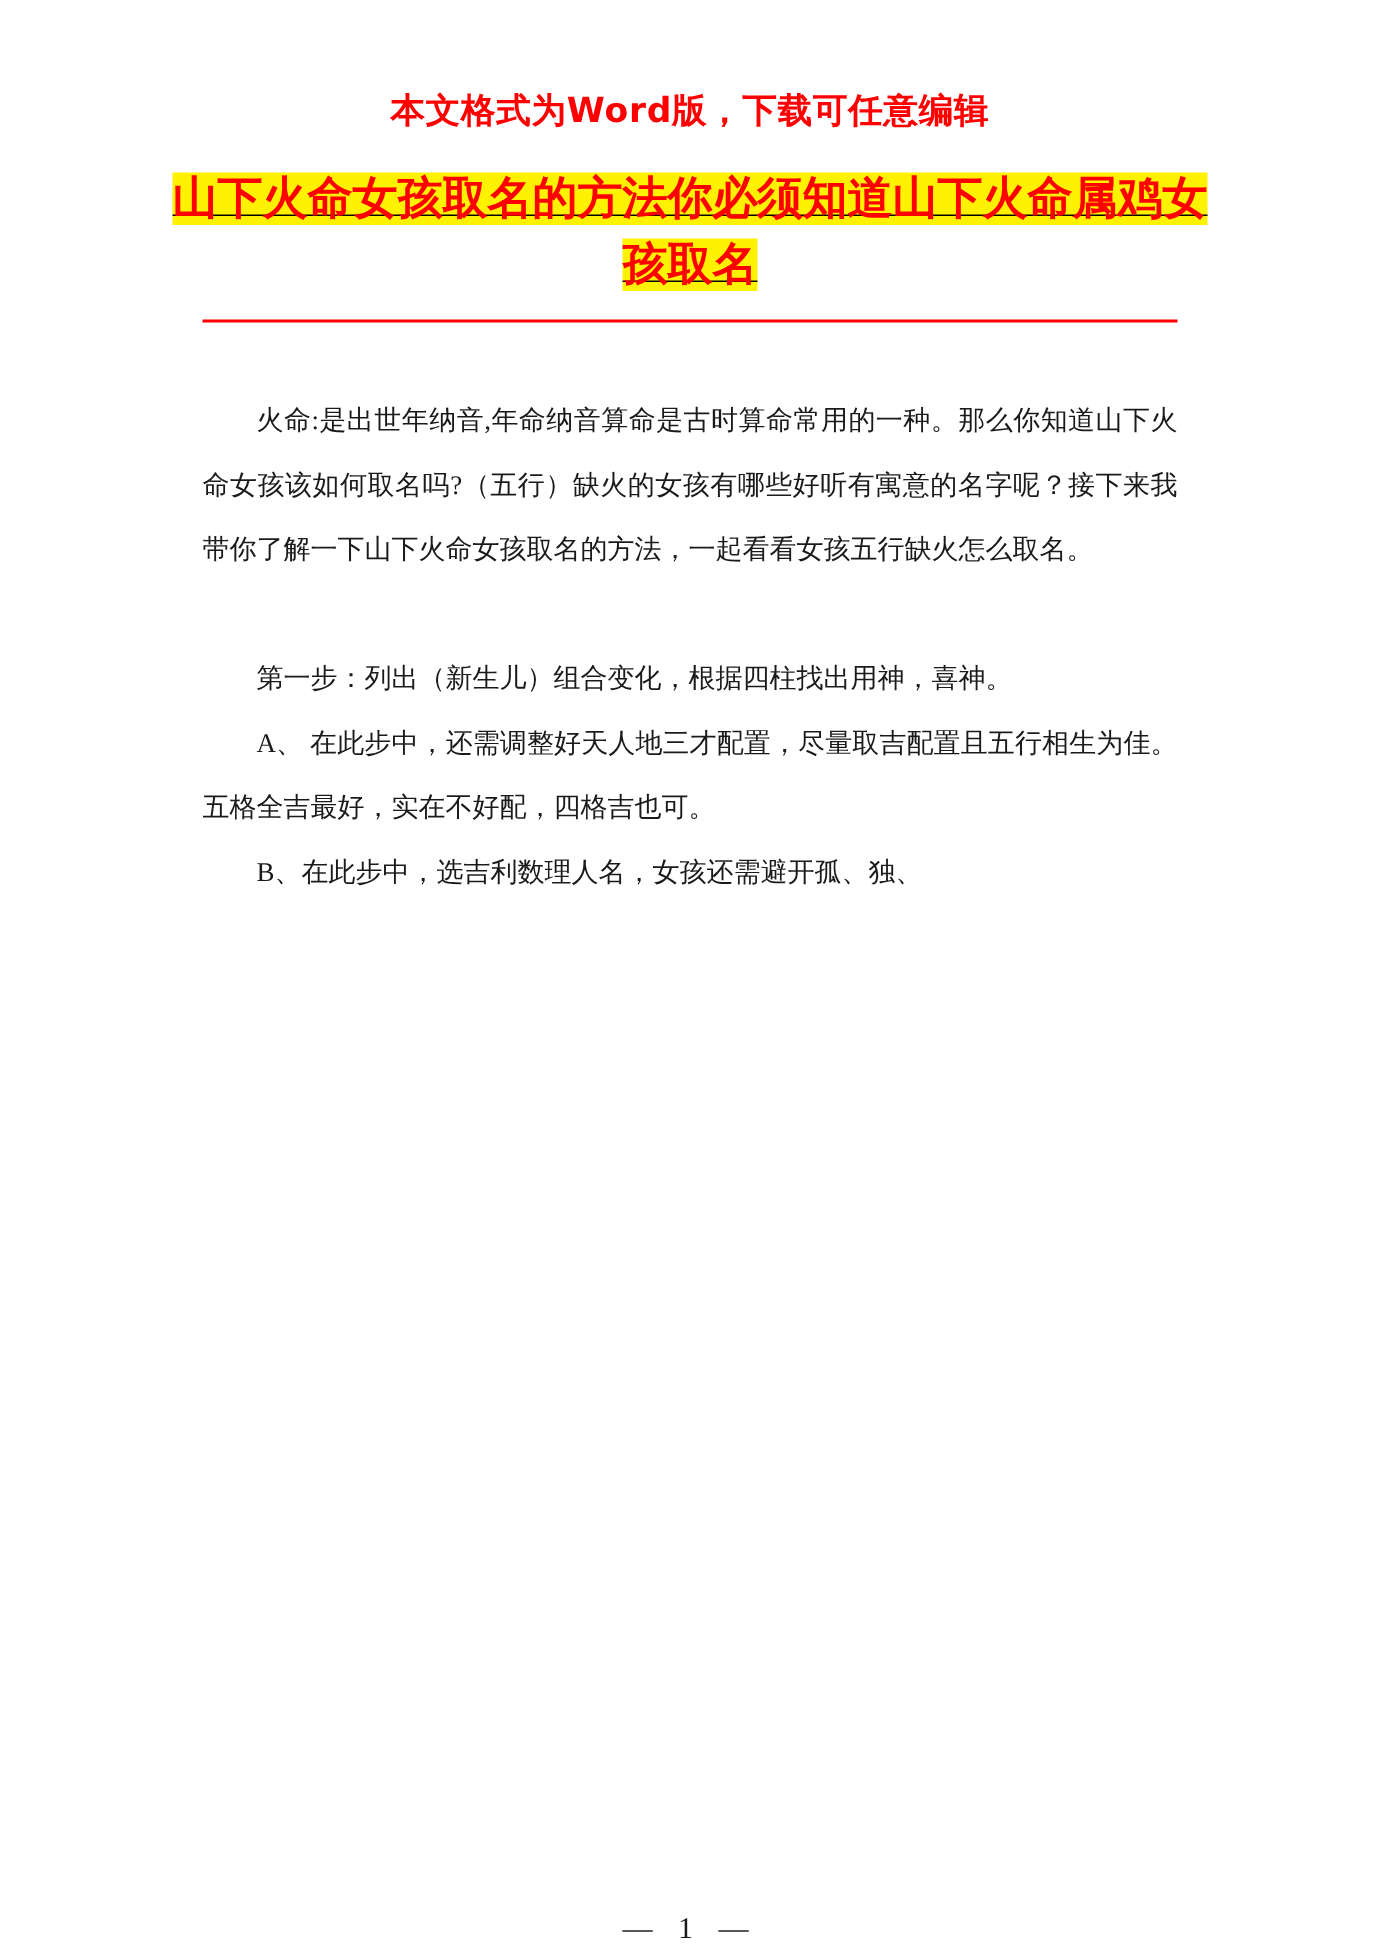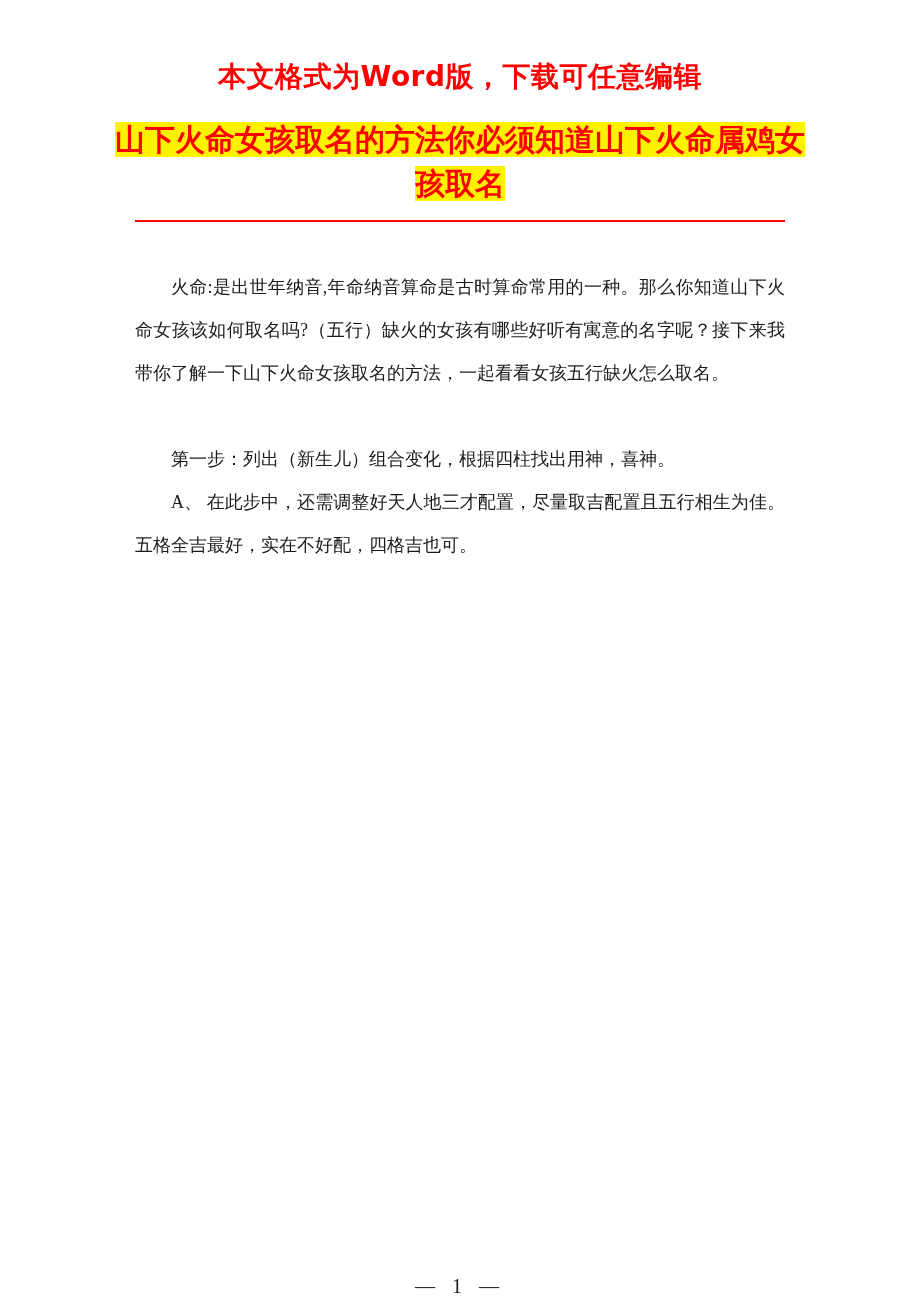--- a/index.html
+++ b/index.html
@@ -20,28 +20,29 @@
     height: 1302px;
     box-sizing: border-box;
     padding: 0;
     position: relative;
   }
   .banner {
     text-align: center;
     color: #ff0000;
     font-family: "DejaVu Sans", "Liberation Sans", sans-serif;
     font-weight: bold;
-    font-size: 28px;
+    font-size: 23px;
     letter-spacing: 0.5px;
     margin-top: 58px;
   }
   .title-wrap {
     margin-top: 22px;
     padding: 0 115px;
     text-align: center;
+    text-decoration: underline;
   }
   .title-line {
     display: inline;
     background: #fff200;
     color: #ff0000;
     font-family: "DejaVu Sans", "Liberation Sans", sans-serif;
     font-weight: bold;
     font-size: 30px;
     line-height: 44px;
     box-decoration-break: clone;
@@ -90,17 +91,18 @@
   <div class="title-wrap">
     <span class="title-line">山下火命女孩取名的方法你必须知道山下火命属鸡女孩取名</span>
   </div>
   <hr class="title-rule">
 
   <div class="body-text">
     <p class="para first">火命:是出世年纳音,年命纳音算命是古时算命常用的一种。那么你知道山下火命女孩该如何取名吗?（五行）缺火的女孩有哪些好听有寓意的名字呢？接下来我带你了解一下山下火命女孩取名的方法，一起看看女孩五行缺火怎么取名。</p>
     <div class="spacer"></div>
     <p class="para">第一步：列出（新生儿）组合变化，根据四柱找出用神，喜神。</p>
     <p class="para">A、   在此步中，还需调整好天人地三才配置，尽量取吉配置且五行相生为佳。五格全吉最好，实在不好配，四格吉也可。</p>
+    <p class="para">B、在此步中，选吉利数理人名，女孩还需避开孤、独、</p>
   </div>
 
   <div class="footer">— 1 —</div>
 
 </div>
 
 </body></html>

